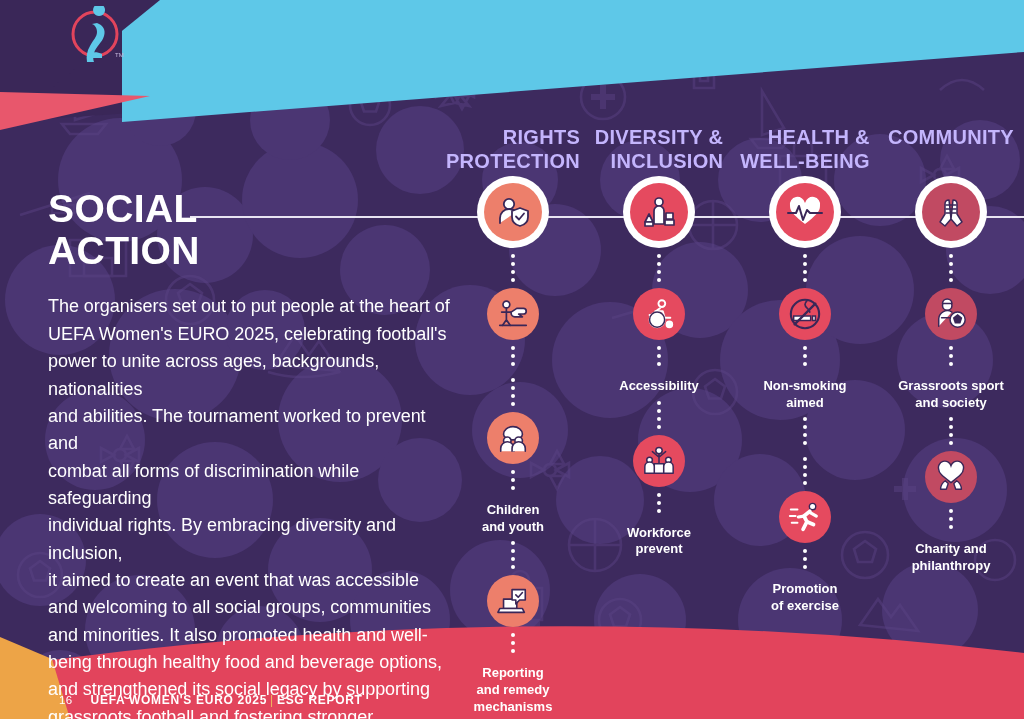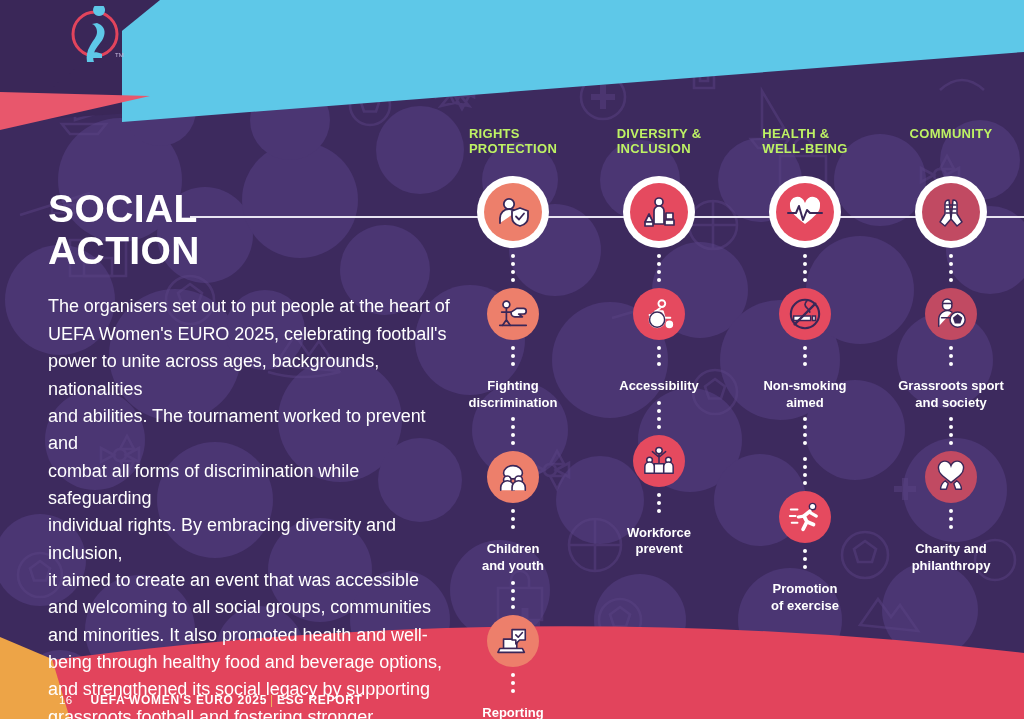--- a/index.html
+++ b/index.html
@@ -100,25 +100,25 @@
     display: flex;
     flex-direction: column;
     align-items: center;
   }
   .col-0 { left: 0px; }
   .col-1 { left: 146px; }
   .col-2 { left: 292px; }
   .col-3 { left: 438px; }
 
   .col-head {
-    color: #bef264;
-    font-size: 13px;
+    color: #c4b5fd;
+    font-size: 20px;
     font-weight: bold;
     line-height: 1.18;
-    text-align: left;
+    text-align: right;
     letter-spacing: 0.3px;
     white-space: pre-line;
     height: 40px;
   }
 
   
   .node-top {
     position: relative;
     width: 72px; height: 72px;
     border-radius: 50%;
@@ -480,22 +480,20 @@
               <path d="M22 12 h7 a3 3 0 0 1 0 6 h-5 l4 3 h-8 a4 4 0 0 1 -4 -4 v-1 z" fill="#fff"></path>
               <path d="M4 30 h28"></path>
             </g>
           </svg>
         </div>
         <div class="dots">
             <i></i>
             <i></i>
             <i></i>
           </div>
-        <div class="item-label">Fighting
-discrimination</div>
       </div>
 
       <div class="dots">
           <i></i>
           <i></i>
           <i></i>
           <i></i>
         </div>
 
       <div class="item">

